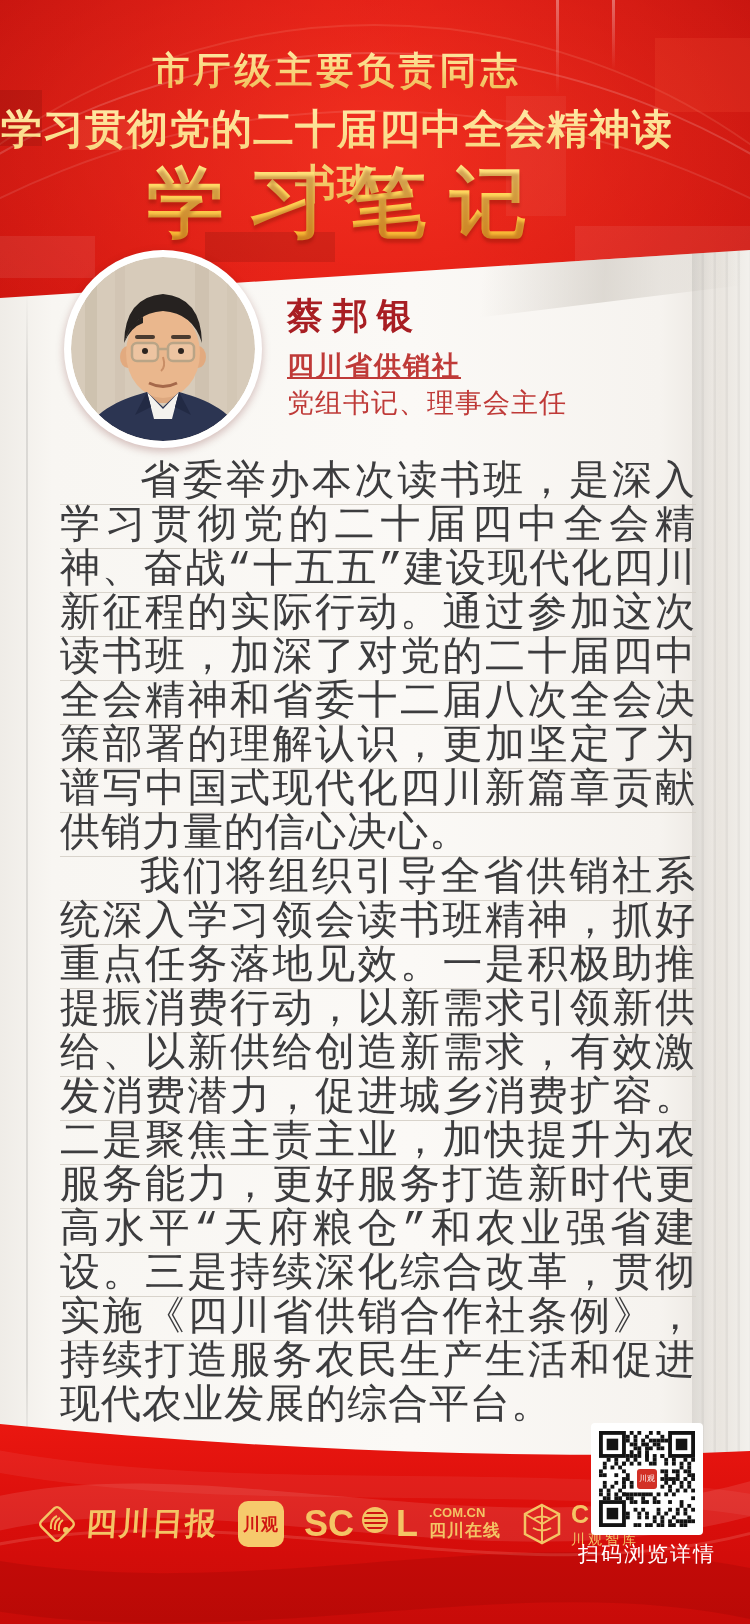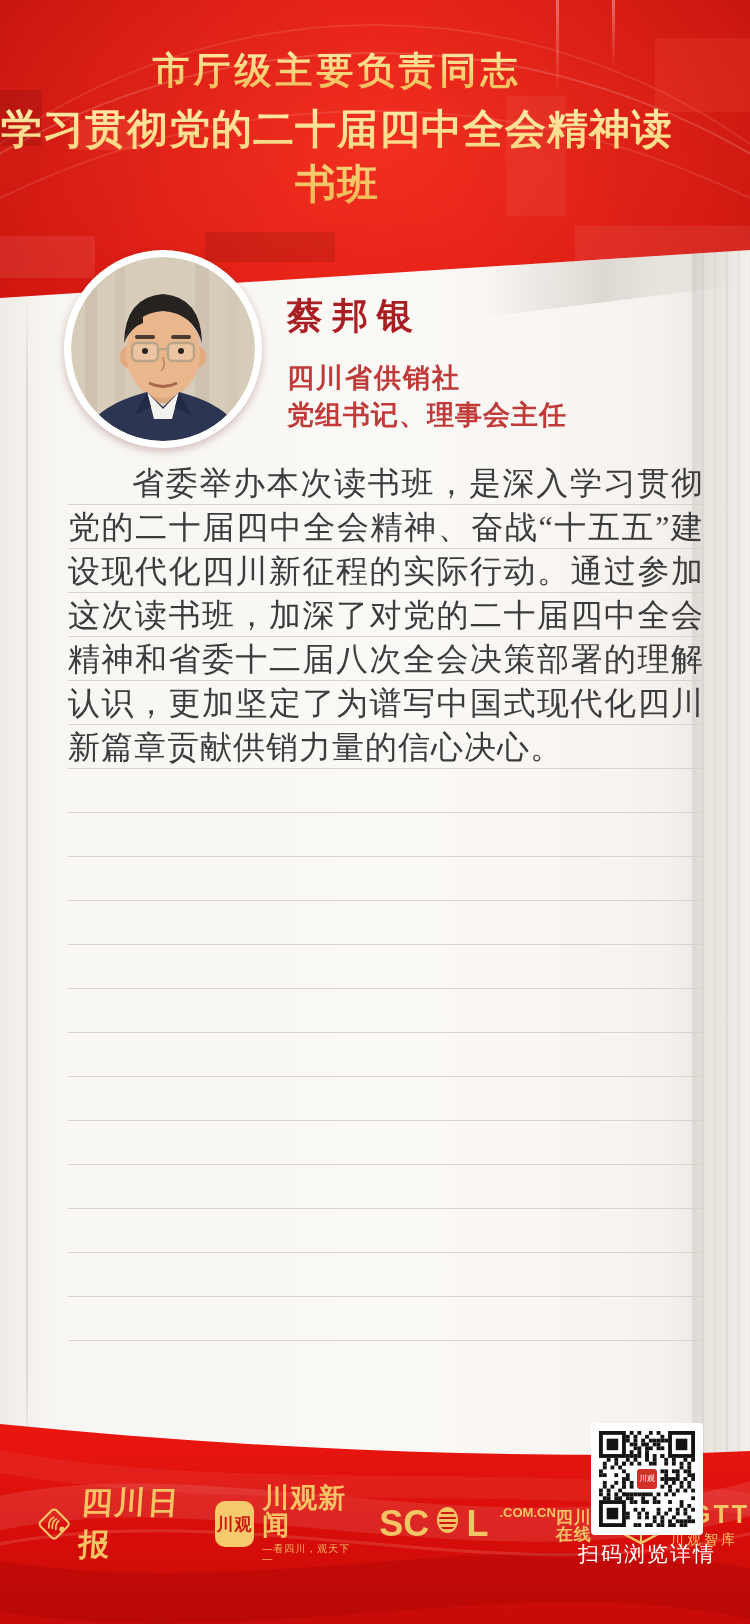--- a/index.html
+++ b/index.html
@@ -58,47 +58,47 @@
   .page-right-edges{position:absolute;right:0;top:0;width:58px;height:100%;
     background:
       linear-gradient(90deg,rgba(0,0,0,.08),rgba(0,0,0,0) 35%),
       repeating-linear-gradient(90deg,rgba(0,0,0,0) 0 9px,rgba(0,0,0,.045) 10px 12px);}
   
   .photo{position:absolute;left:64px;top:250px;width:198px;height:198px;border-radius:50%;
     background:#fff;padding:7px;box-shadow:0 3px 8px rgba(90,0,0,.25);}
   .photo svg{display:block;border-radius:50%;}
   .profile-text{position:absolute;left:287px;top:286px;font-family:"Liberation Serif","DejaVu Serif",serif;}
   .p-name{font-size:36px;font-weight:bold;color:#a81e23;letter-spacing:9px;line-height:60px;}
-  .p-org{margin-top:16px;font-size:27px;font-weight:bold;color:#bf3a38;letter-spacing:2px;line-height:33px;}
-  .p-title{margin-top:4px;font-size:27px;font-weight:bold;color:#bf3a38;letter-spacing:1px;line-height:33px;}
+  .p-org{margin-top:4px;font-size:27px;font-weight:bold;color:#bf3a38;letter-spacing:2px;line-height:33px;text-decoration:underline;}
+  .p-title{margin-top:4px;font-size:27px;font-weight:normal;color:#bf3a38;letter-spacing:1px;line-height:33px;}
   
   .notes{
-    position:absolute;left:68px;top:461px;width:636px;height:902px;
+    position:absolute;left:60px;top:461px;width:636px;height:902px;
     background:repeating-linear-gradient(to bottom,rgba(0,0,0,0) 0 43px,#d8d3cb 43px 44px);
-    font-family:Liberation Serif, serif;
-    font-size:32px;line-height:44px;color:#3c3c3e;text-align:justify;letter-spacing:1px;
+    font-family:Liberation Mono, monospace;
+    font-size:40px;line-height:44px;color:#3c3c3e;text-align:justify;letter-spacing:1px;
   }
   .notes p{margin:0;text-indent:2em;}
   
   .footer{position:absolute;left:0;top:1398px;width:750px;height:226px;}
   .footer svg.wave{position:absolute;left:0;top:0;}
   .logos{position:absolute;left:36px;top:88px;height:76px;display:flex;align-items:center;gap:20px;color:#f4c465;}
   .logo{display:flex;align-items:center;gap:8px;}
   .scd-name{font-family:"Liberation Serif","DejaVu Serif",serif;font-size:31px;font-weight:bold;
     letter-spacing:2px;transform:skewX(-4deg);}
   .cg-badge{width:46px;height:46px;border-radius:10px;background:#f6ca6c;color:#cf1511;
     display:flex;align-items:center;justify-content:center;font-size:17px;font-weight:bold;letter-spacing:1px;}
   .cg-col{display:flex;flex-direction:column;align-items:center;line-height:1;}
   .cg-title{font-family:"Liberation Serif","DejaVu Serif",serif;font-size:27px;font-weight:bold;letter-spacing:1px;}
   .cg-tag{font-size:10px;margin-top:5px;letter-spacing:1px;opacity:.9;}
   .scol{display:flex;align-items:flex-start;}
   .scol-main{font-size:36px;font-weight:bold;letter-spacing:0;line-height:1;}
   .scol-o{display:inline-block;width:26px;height:26px;border-radius:50%;background:#f4c465;position:relative;top:1px;
     background:repeating-linear-gradient(180deg,#f4c465 0 3px,#cf1511 3px 5px);border:2px solid #f4c465;}
-  .scol-col{display:flex;flex-direction:row;line-height:1;margin-left:3px;}
+  .scol-col{display:flex;flex-direction:column;line-height:1;margin-left:3px;}
   .scol-top{font-size:13px;font-weight:bold;letter-spacing:0;}
   .scol-bottom{font-size:17px;font-weight:bold;margin-top:3px;letter-spacing:1px;}
   .cgtt-col{display:flex;flex-direction:column;line-height:1;}
   .cgtt-title{font-size:25px;font-weight:bold;letter-spacing:3px;}
   .cgtt-sub{font-size:14px;font-weight:normal;margin-top:5px;letter-spacing:3px;}
   .qr{position:absolute;left:591px;top:25px;width:112px;height:112px;background:#fff;border-radius:4px;
     padding:8px;}
   .qr-logo{position:absolute;left:44px;top:44px;width:24px;height:24px;border-radius:5px;background:#d23026;
     border:2px solid #fff;color:#fff;font-size:8px;line-height:1;display:flex;align-items:center;justify-content:center;}
   .qr-caption{position:absolute;left:566px;top:142px;width:162px;text-align:center;color:#fff;font-size:21px;letter-spacing:2px;}
@@ -122,20 +122,21 @@
   <div class="deco ray" style="left:612px;height:70px;"></div>
 
   <div class="page">
     <div class="page-fold"></div>
     <div class="page-left-line"></div>
     <div class="page-right-edges"></div>
   </div>
 
   <div class="hline h1 gold">市厅级主要负责同志</div>
   <div class="hline h2 gold">学习贯彻党的二十届四中全会精神读书班</div>
+  <div class="hline h3 gold gold2">学习笔记</div>
 
   <div class="photo">
     <svg width="184" height="184" viewBox="0 0 184 184">
       <defs>
           <clipPath id="pc">
             <circle cx="92" cy="92" r="92"></circle>
           </clipPath>
         </defs>
       <g clip-path="url(#pc)">
         <rect x="0" y="0" width="184" height="184" fill="#d7cbba"></rect>
@@ -167,20 +168,21 @@
   </div>
 
   <div class="profile-text">
     <div class="p-name">蔡邦银</div>
     <div class="p-org">四川省供销社</div>
     <div class="p-title">党组书记、理事会主任</div>
   </div>
 
   <div class="notes">
     <p>省委举办本次读书班，是深入学习贯彻党的二十届四中全会精神、奋战“十五五”建设现代化四川新征程的实际行动。通过参加这次读书班，加深了对党的二十届四中全会精神和省委十二届八次全会决策部署的理解认识，更加坚定了为谱写中国式现代化四川新篇章贡献供销力量的信心决心。</p>
+    <p>我们将组织引导全省供销社系统深入学习领会读书班精神，抓好重点任务落地见效。一是积极助推提振消费行动，以新需求引领新供给、以新供给创造新需求，有效激发消费潜力，促进城乡消费扩容。二是聚焦主责主业，加快提升为农服务能力，更好服务打造新时代更高水平“天府粮仓”和农业强省建设。三是持续深化综合改革，贯彻实施《四川省供销合作社条例》，持续打造服务农民生产生活和促进现代农业发展的综合平台。</p>
   </div>
 
   <div class="footer">
     <svg class="wave" width="750" height="226" viewBox="0 0 750 226">
       <defs>
         <linearGradient id="fr" x1="0" y1="0" x2="0" y2="1">
           <stop offset="0" stop-color="#ea1710"></stop>
             <stop offset=".5" stop-color="#d90e0b"></stop>
             <stop offset="1" stop-color="#c70b08"></stop>
         </linearGradient>
@@ -198,24 +200,20 @@
         <svg width="42" height="42" viewBox="0 0 42 42">
           <rect x="8" y="8" width="26" height="26" rx="4" transform="rotate(45 21 21)" fill="none" stroke="#f4c465" stroke-width="2.5"></rect>
           <path d="M15,26 Q14,16 21,13 M19,27 Q18,18 24,15 M23,28 Q22,20 27,17" stroke="#f4c465" stroke-width="2" fill="none"></path>
           <circle cx="30" cy="27" r="3" fill="#f4c465"></circle>
         </svg>
         <span class="scd-name">四川日报</span>
       </div>
 
       <div class="logo">
         <span class="cg-badge">川观</span>
-        <span class="cg-col">
-          <span class="cg-title">川观新闻</span>
-          <span class="cg-tag">—看四川，观天下—</span>
-        </span>
       </div>
 
       <div class="scol logo">
         <span class="scol-main">SC</span>
         <span class="scol-o"></span>
         <span class="scol-main">L</span>
         <span class="scol-col">
           <span class="scol-top">.COM.CN</span>
           <span class="scol-bottom">四川在线</span>
         </span>

